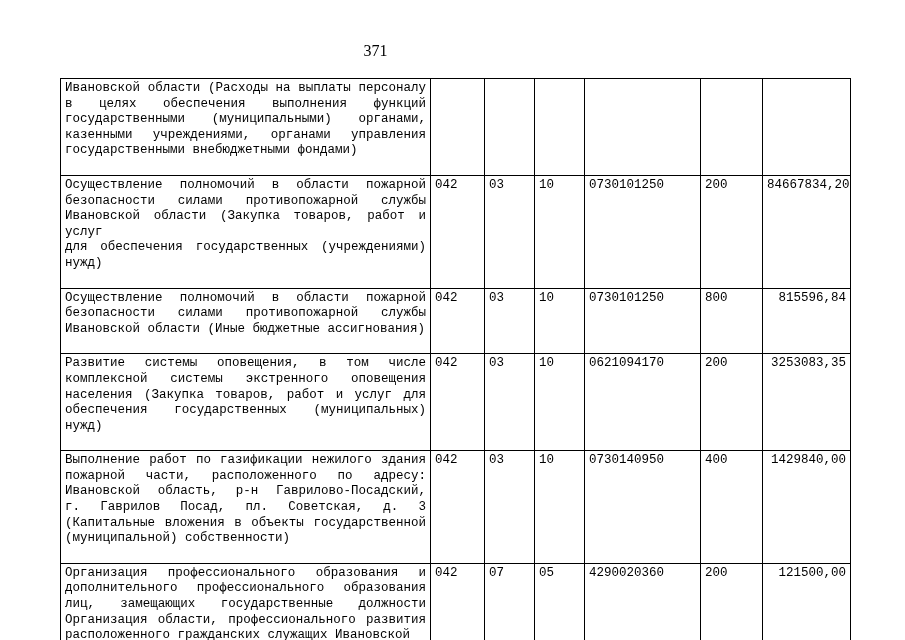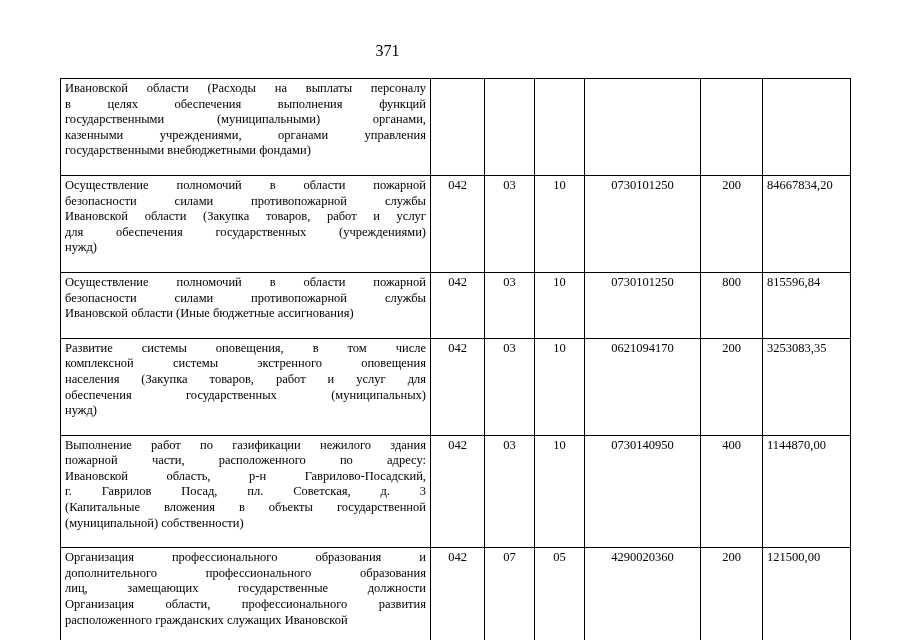--- a/index.html
+++ b/index.html
@@ -21,59 +21,58 @@
     box-sizing: border-box;
   }
   .page-number {
     position: absolute;
     top: 42px;
     left: 0;
     width: 751px;
     text-align: center;
     font-size: 16px;
     line-height: 18px;
-    margin-left: 12px;
   }
   .table-wrap {
     position: absolute;
     top: 78px;
     left: 60px;
     width: 790px;
   }
   table.budget {
     border-collapse: collapse;
     table-layout: fixed;
     width: 790px;
     font-size: 12.5px;
   }
   table.budget td {
     border: 1px solid #000000;
     vertical-align: top;
     padding: 2px 4px 16px 4px;
     line-height: 15.6px;
+    font-family: Liberation Mono, monospace;
   }
   td.name {
     text-align: justify;
     text-align-last: justify;
     hyphens: none;
   }
   td.name p {
     margin: 0;
     text-align: justify;
     text-align-last: justify;
   }
   td.name p.last {
     text-align-last: left;
   }
   td.code, td.sect, td.sub, td.target, td.kind {
-    text-align: center;
     white-space: nowrap;
   }
   td.amount {
-    text-align: left;
+    text-align: right;
     white-space: nowrap;
   }
   col.c-name { width: 370px; }
   col.c-code { width: 54px; }
   col.c-sect { width: 50px; }
   col.c-sub  { width: 50px; }
   col.c-target { width: 116px; }
   col.c-kind { width: 62px; }
   col.c-amount { width: 88px; }
 </style>
@@ -166,21 +165,21 @@
             <p>Ивановской область, р-н Гаврилово-Посадский,</p>
             <p>г. Гаврилов Посад, пл. Советская, д. 3</p>
             <p>(Капитальные вложения в объекты государственной</p>
             <p class="last">(муниципальной) собственности)</p>
           </td>
           <td class="code">042</td>
           <td class="sect">03</td>
           <td class="sub">10</td>
           <td class="target">0730140950</td>
           <td class="kind">400</td>
-          <td class="amount">1144870,00</td>
+          <td class="amount">1429840,00</td>
         </tr>
 
         <tr>
           <td class="name">
             <p>Организация профессионального образования и</p>
             <p>дополнительного профессионального образования</p>
             <p>лиц, замещающих государственные должности</p>
             <p>Организация области, профессионального развития</p>
             <p class="last">расположенного гражданских служащих Ивановской</p>
           </td>

